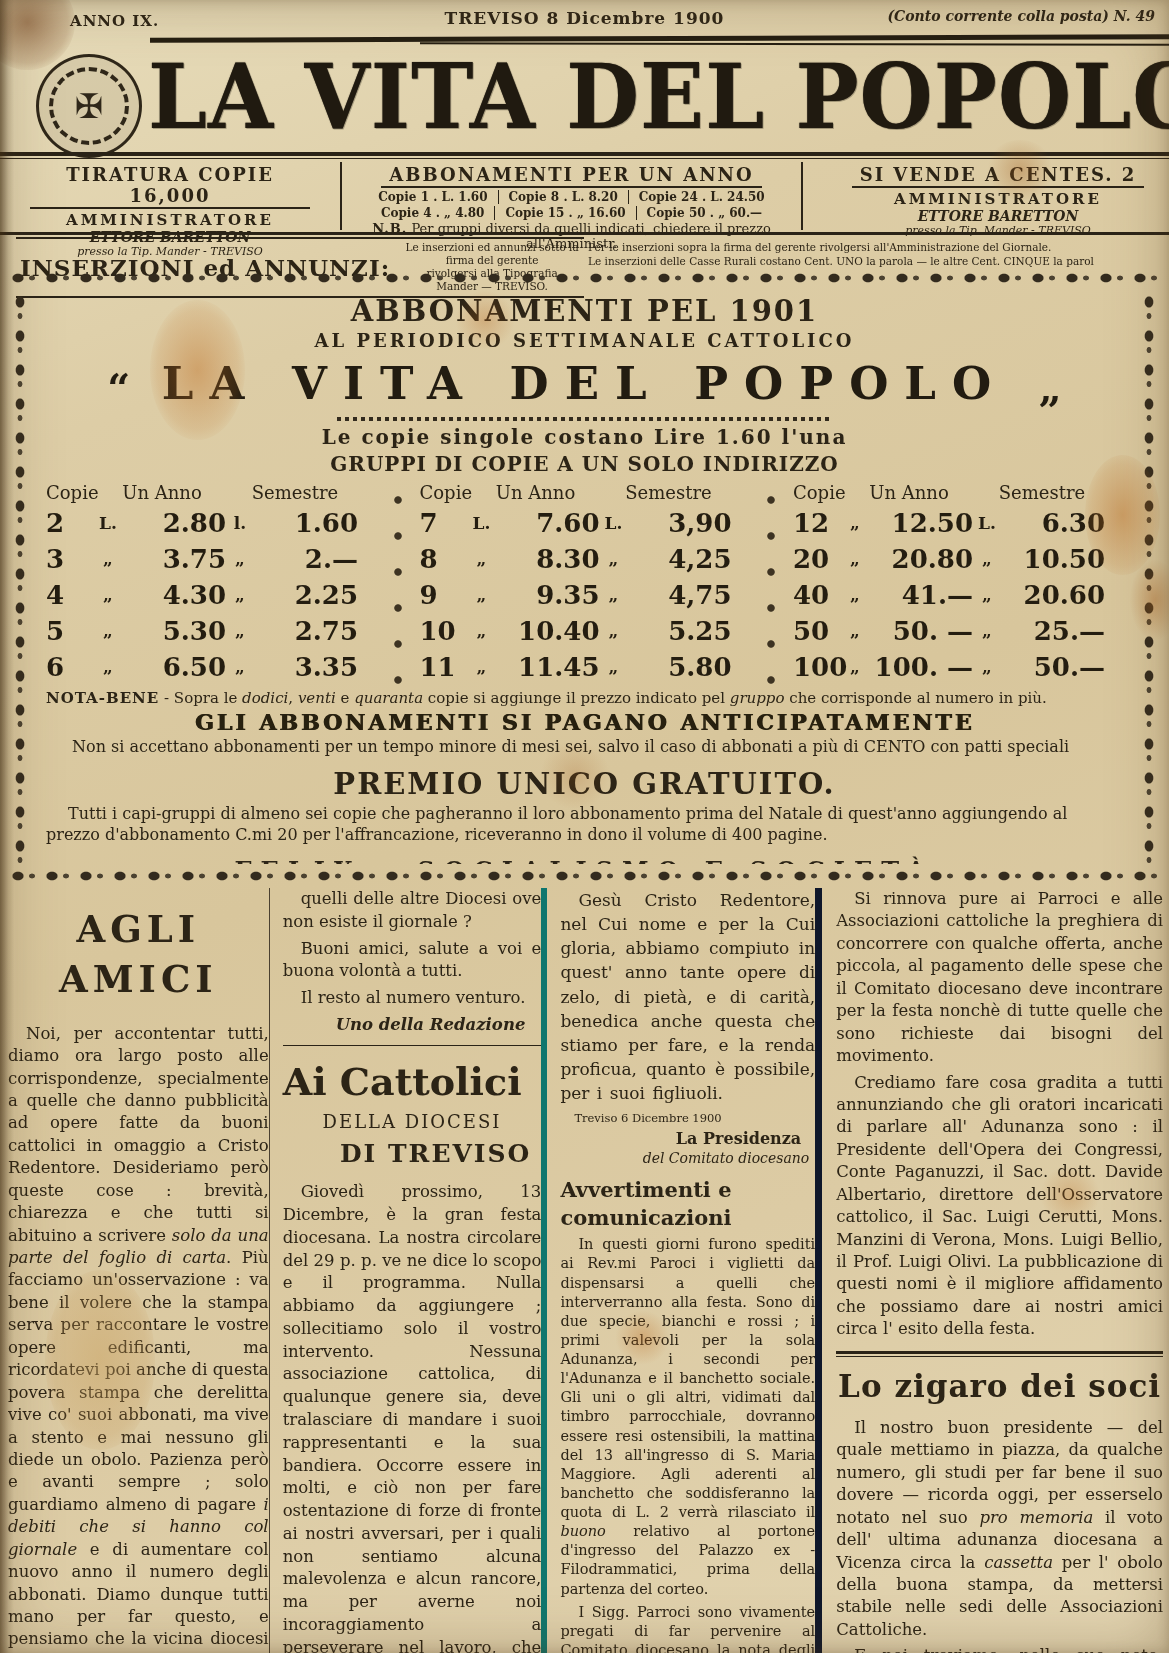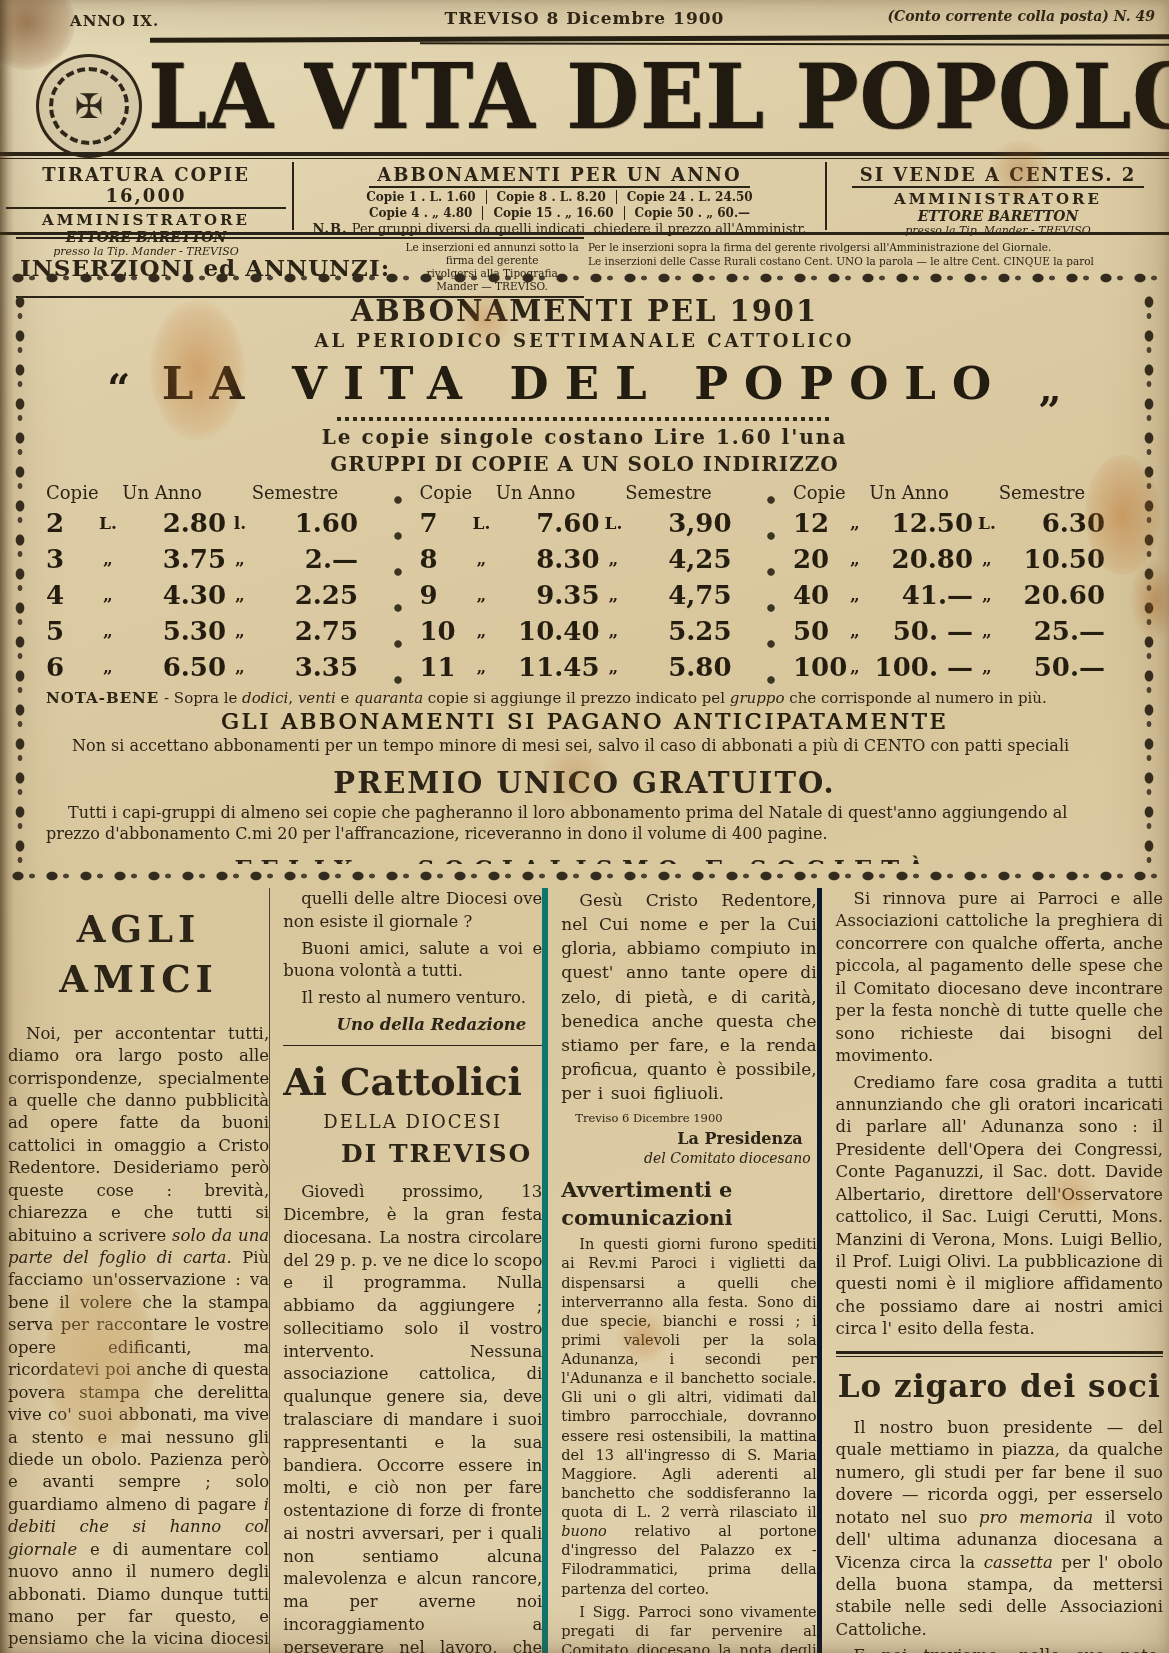--- a/index.html
+++ b/index.html
@@ -29,21 +29,21 @@
   .seal-inner{width:72px;height:70px;border:4px dashed #2f2719;border-radius:50%;
     display:flex;align-items:center;justify-content:center;font-size:34px;color:#2f2719;}
   .masthead{left:148px;right:16px;top:44px;height:108px;text-align:center;
     font-size:84px;font-weight:bold;letter-spacing:1px;color:#201a10;
     transform:scaleY(1.06);transform-origin:top;white-space:nowrap;
     text-shadow:0 0 1px rgba(32,26,16,.8), 1px 1px 0 rgba(32,26,16,.25);}
   .mh-rule1{left:0;right:0;top:152px;height:4px;}
   .mh-rule2{left:0;right:0;top:158px;height:1px;}
   
   .band{left:0;right:0;top:162px;height:68px;display:flex;}
-  .band .cell{padding:2px 6px;}
+  .band .cell{padding:2px 6px;margin-left:24px;}
   .band .c-left{width:280px;text-align:center;}
   .band .c-mid{flex:1;border-left:2px solid #2a2317;border-right:2px solid #2a2317;text-align:center;}
   .band .c-right{width:330px;text-align:center;}
   .band-head{font-size:18px;font-weight:bold;letter-spacing:2px;border-bottom:2px solid #2a2317;
     display:inline-block;padding:0 8px 1px;}
   .amm1{font-size:15px;font-weight:bold;letter-spacing:3px;margin-top:2px;}
   .amm2{font-size:14px;font-weight:bold;font-style:italic;}
   .amm3{font-size:11px;font-style:italic;}
   .prices{display:flex;justify-content:center;gap:0;font-size:12px;font-weight:bold;margin-top:2px;}
   .prices span{padding:0 10px;}
@@ -87,34 +87,34 @@
     font-size:26px;font-weight:bold;line-height:36px;color:#241d10;}
   .prow .num{text-align:left;}
   .prow .mark{font-size:17px;text-align:center;}
   .prow .val{text-align:right;}
   .orn-div{width:18px;margin-top:4px;
     background-image:radial-gradient(circle 6px at 9px 14px,#3d3322 55%,rgba(61,51,34,.3) 65%,transparent 72%);
     background-size:18px 36px;background-repeat:repeat-y;}
   
   .nota{font-size:15px;text-align:left;margin-top:4px;}
   .nota b{letter-spacing:1px;}
-  .pay-h{font-size:22px;font-weight:normal;letter-spacing:3px;margin-top:2px;color:#27200f;
+  .pay-h{font-size:22px;font-weight:bold;letter-spacing:3px;margin-top:2px;color:#27200f;
     text-shadow:1px 0 0 #27200f;}
   .pay-t{font-size:16px;text-align:left;text-indent:26px;line-height:1.25;margin-top:2px;}
   .premio-h{font-size:29px;font-weight:bold;letter-spacing:2px;margin-top:10px;}
   .premio-t{font-size:16px;text-align:left;text-indent:22px;line-height:1.3;margin-top:3px;text-align-last:left;}
   .felix-h{font-size:24px;font-weight:bold;letter-spacing:9px;margin-top:10px;}
   
   .articles{left:8px;right:6px;top:888px;bottom:0;display:flex;overflow:hidden;}
   .col{overflow:hidden;text-align:justify;}
   .col p{margin:0 0 4px;text-indent:18px;}
   .col-1{width:268px;font-size:16.5px;line-height:1.36;}
   .col-2{width:266px;font-size:16.5px;line-height:1.38;border-left:1px solid #4a4030;padding-left:13px;}
   .col-3{width:262px;font-size:14.5px;line-height:1.32;border-left:6px solid #0f766e;padding-left:13px;}
-  .col-4{width:336px;font-size:16.5px;line-height:1.36;border-left:5px solid #0f172a;padding-left:14px;}
+  .col-4{width:336px;font-size:16.5px;line-height:1.36;border-left:7px solid #0f172a;padding-left:14px;}
   .h-amici{font-size:37px;font-weight:bold;letter-spacing:5px;text-align:center;margin:16px 0 18px;}
   .sig{font-style:italic;font-weight:bold;text-align:right;padding-right:16px;margin:2px 0 8px;}
   .colrule{height:1px;background:#2a2317;margin:8px 0 10px;}
   .h-cattolici{font-size:38px;font-weight:bold;margin:4px 0 2px;text-align:left;text-indent:0;}
   .h-diocesi{font-size:18px;letter-spacing:2px;text-align:center;margin:2px 0;}
   .h-treviso{font-size:25px;font-weight:bold;letter-spacing:2px;text-align:right;padding-right:10px;margin:2px 0 10px;}
   .lead{font-size:17px;line-height:1.42;word-spacing:2px;}
   .date-sm{font-size:11.5px;text-indent:14px;margin:6px 0 2px;text-align:left;}
   .sig2{text-align:right;font-size:16px;font-weight:bold;padding-right:14px;}
   .sig3{text-align:right;font-size:14px;font-style:italic;padding-right:6px;margin-bottom:8px;}

